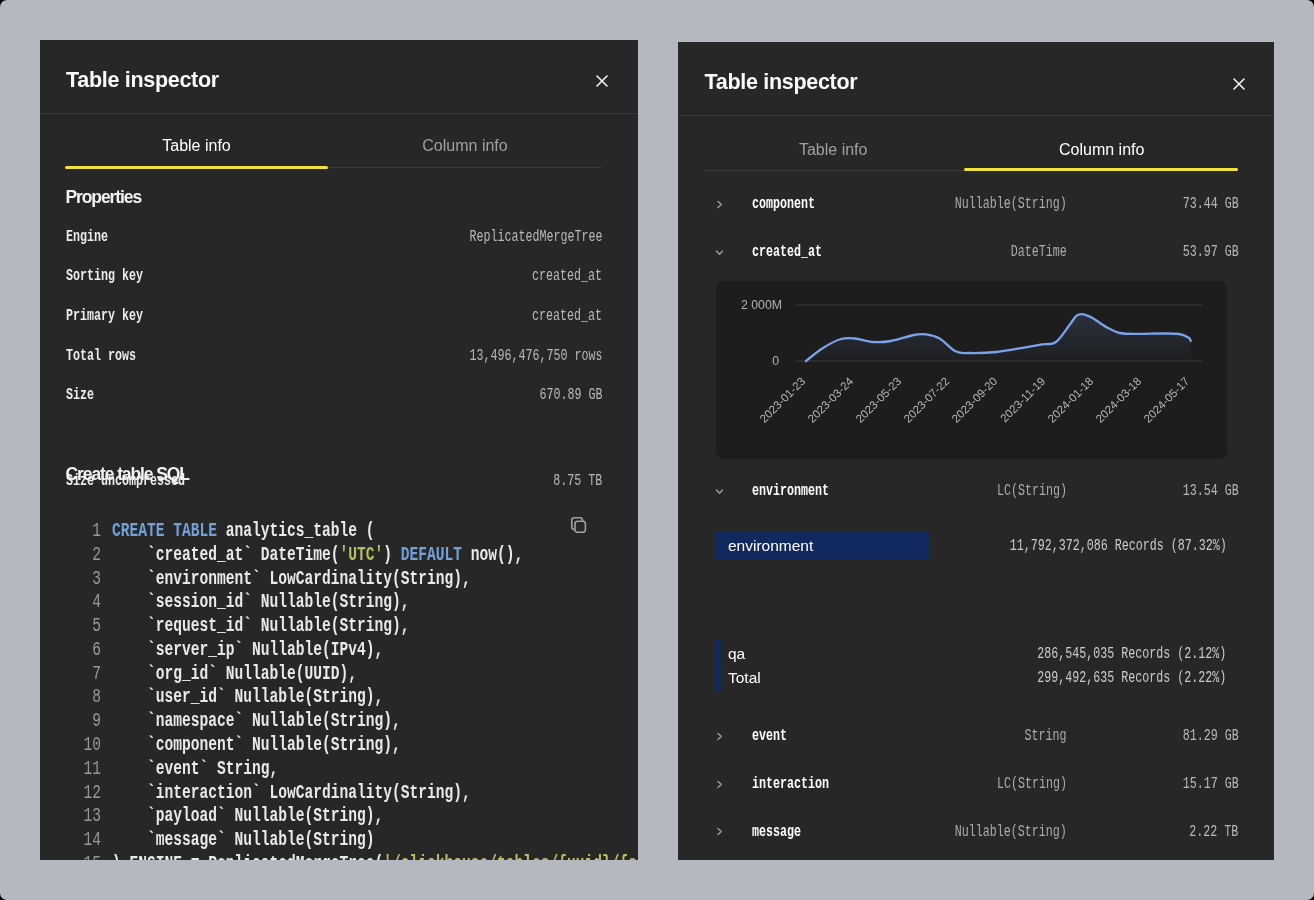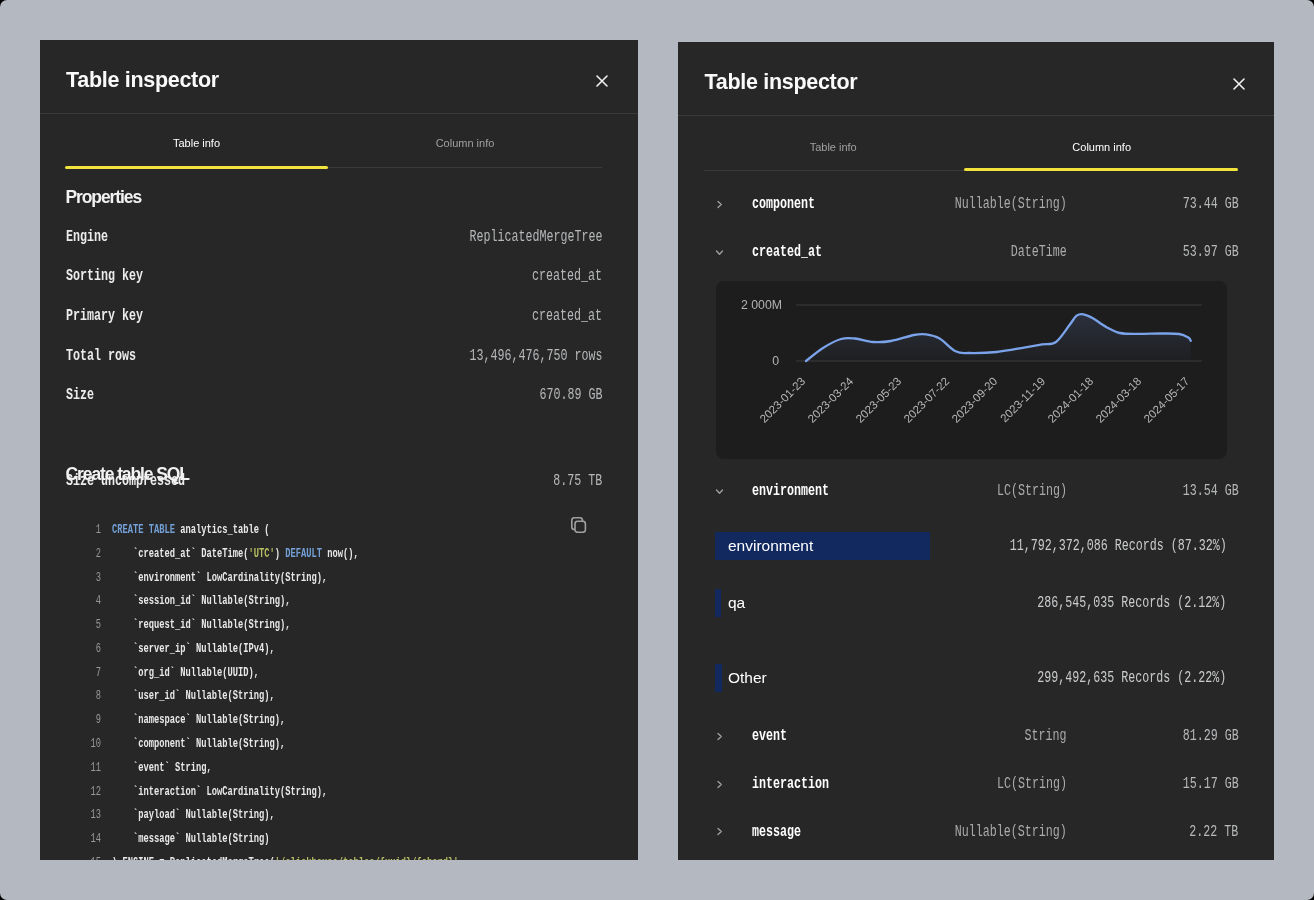--- a/index.html
+++ b/index.html
@@ -4,36 +4,36 @@
 <style>
   * { margin:0; padding:0; box-sizing:border-box; -webkit-font-smoothing:antialiased; }
   html,body { width:1314px; height:900px; background:#000; overflow:hidden; }
   .page { position:absolute; left:0; top:0; width:1314px; height:900px;
           background:#b4b8c1; border-radius:7px; }
   .panel { position:absolute; background:#272727; overflow:hidden; }
   .title { position:absolute; left:26.5px; font-family:"Liberation Sans",sans-serif;
            font-weight:bold; font-size:21.5px; letter-spacing:-0.3px; color:#fafafa; }
   .hdrline { position:absolute; left:0; top:73px; width:100%; height:1px; background:#3a3a3a; }
   .xbtn { position:absolute; }
-  .tabtxt { position:absolute; font-family:"Liberation Sans",sans-serif; font-size:11px;
+  .tabtxt { position:absolute; font-family:"Liberation Sans",sans-serif; font-size:16px;
             transform:translateX(-50%); white-space:nowrap; }
   .act { color:#ffffff; } .inact { color:#a0a0a0; }
   .yline { position:absolute; height:3.2px; background:#f2e33c; border-radius:1.5px; }
   .gline { position:absolute; height:1.5px; background:#3a3a3a; }
   .sect { position:absolute; left:26px; font-family:"Liberation Sans",sans-serif;
           font-weight:bold; font-size:17.5px; letter-spacing:-1.1px; color:#f2f2f2; white-space:nowrap; }
   .prow { position:absolute; left:0; width:100%; height:20px; line-height:20px; }
   .pl { position:absolute; left:26px; font-family:"Liberation Mono",monospace; font-size:16px;
         font-weight:bold; color:#ececec; white-space:pre;
         transform:scaleX(0.729); transform-origin:0 50%; }
   .pv { position:absolute; right:35.5px; font-family:"Liberation Mono",monospace; font-size:16px;
         color:#b6b8ba; white-space:pre; transform:scaleX(0.729); transform-origin:100% 50%; }
   .code { position:absolute; left:0; top:479.6px; width:100%; }
   .cl { height:23.77px; line-height:23.77px; white-space:pre;
-        font-family:"Liberation Mono",monospace; font-size:12px;
+        font-family:"Liberation Mono",monospace; font-size:20px;
         font-weight:bold; color:#e9e9e9; }
   .ln { display:inline-block; width:61px; text-align:right; color:#989898; font-weight:normal;
         transform:scaleX(0.729); transform-origin:100% 50%; vertical-align:top; }
   .lc { display:inline-block; margin-left:11px; transform:scaleX(0.729);
         transform-origin:0 50%; vertical-align:top; }
   .kw { color:#74a0d8; } .st { color:#b8bf62; }
   
   .crow { position:absolute; left:0; width:100%; height:20px; line-height:20px; }
   .chev { position:absolute; left:36.5px; top:5.5px; }
   .cname { position:absolute; left:74px; font-family:"Liberation Mono",monospace; font-size:16px;
@@ -181,28 +181,28 @@
       <span class="cname">environment</span>
         <span class="ctype">LC(String)</span>
         <span class="csize">13.54 GB</span>
     </div>
 
     <div class="brow" style="top:490px;">
         <div class="bar" style="width:215px;"></div>
       <span class="blab">environment</span>
         <span class="brec">11,792,372,086 Records (87.32%)</span>
       </div>
-    <div class="brow" style="top:547px;">
+    <div class="brow" style="top:598px;">
         <div class="bar" style="width:6px;"></div>
       <span class="blab">qa</span>
         <span class="brec">286,545,035 Records (2.12%)</span>
       </div>
     <div class="brow" style="top:622px;">
         <div class="bar" style="width:7px;"></div>
-      <span class="blab">Other</span>
+      <span class="blab">Total</span>
         <span class="brec">299,492,635 Records (2.22%)</span>
       </div>
 
     <div class="crow" style="top:684px;">
       <svg class="chev" width="9" height="9" viewBox="0 0 9 9">
           <path d="M3 1.5 L6.3 4.5 L3 7.5" fill="none" stroke="#a2a2a2" stroke-width="1.3" stroke-linecap="round" stroke-linejoin="round"></path>
         </svg>
       <span class="cname">event</span>
         <span class="ctype">String</span>
         <span class="csize">81.29 GB</span>

